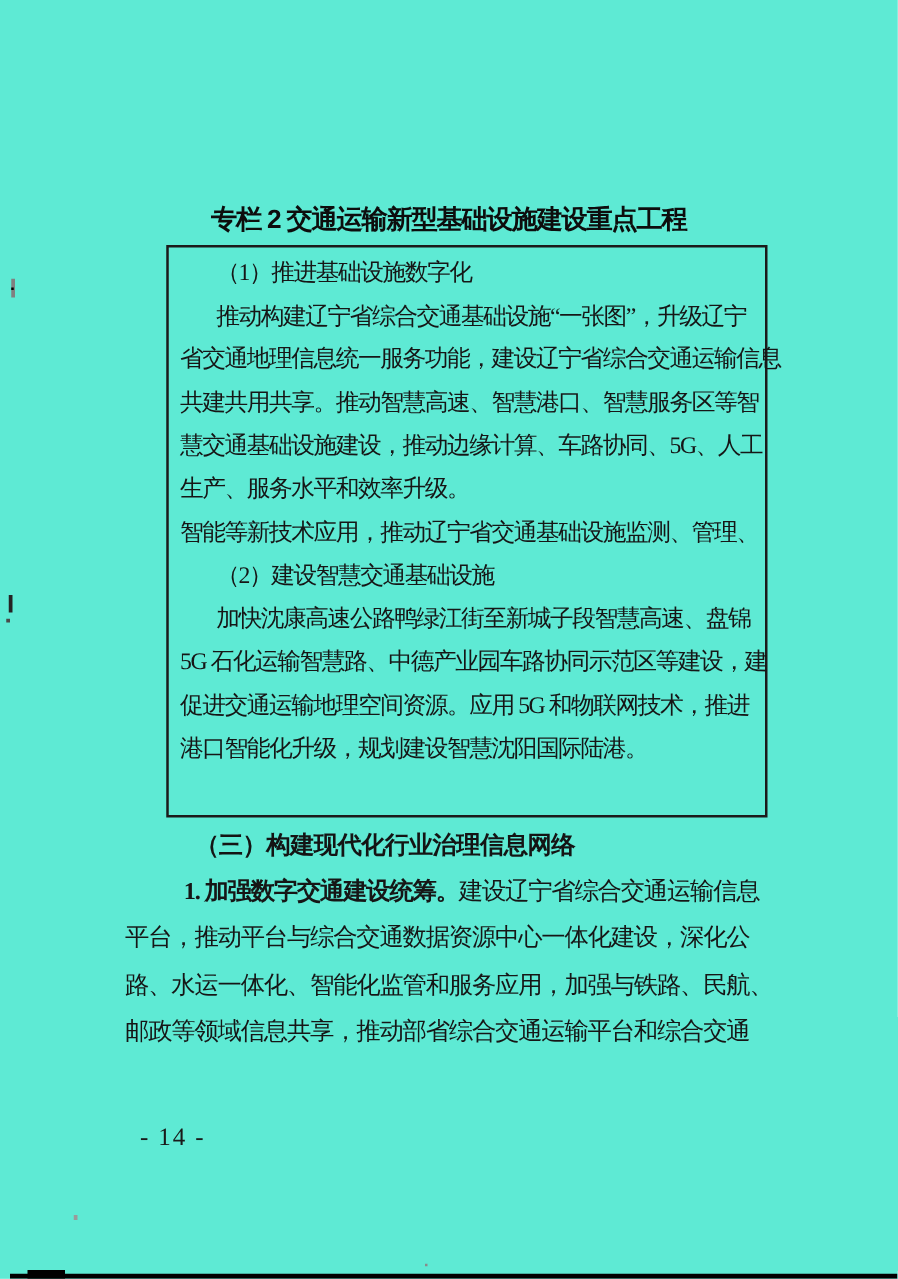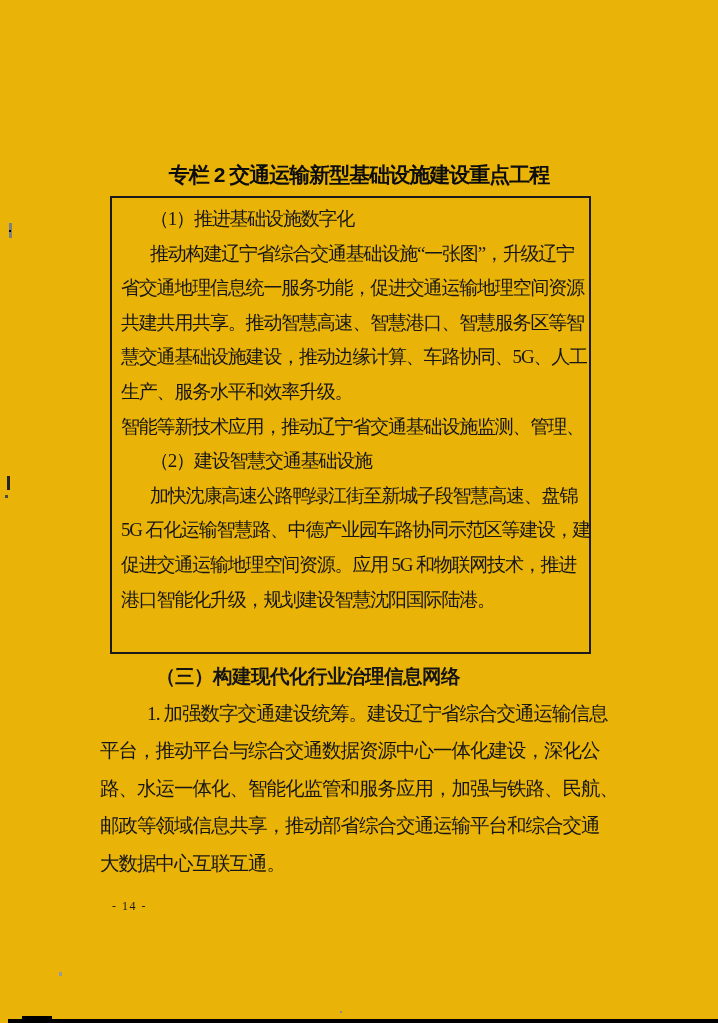--- a/index.html
+++ b/index.html
@@ -1,35 +1,35 @@
 <!DOCTYPE html>
 <html><head>
 <meta charset="utf-8">
 <style>
   html,body{margin:0;padding:0;}
   .page{
     position:relative;
     width:718px;height:1023px;
-    background:#eab308;
+    background:#5eead4;
     overflow:hidden;
     font-family:"Liberation Serif", serif;
     color:#151515;
   }
   .doc-title{
     position:absolute;left:0;top:161px;width:100%;
     text-align:center;
     font-family:"Liberation Sans", sans-serif;
     font-weight:700;
     font-size:21px;
     letter-spacing:-1px;
     color:#0d0d0d;
     white-space:nowrap;
   }
   .callout-box{
-    position:absolute;left:110px;top:196px;
+    position:absolute;left:133px;top:196px;
     width:481px;height:458px;
     border:2px solid #1b1b1b;
     box-sizing:border-box;
     padding:4px 6px 0 9px;
   }
   .box-line{
     font-size:19px;
     letter-spacing:-1.2px;
     line-height:34.6px;
     white-space:nowrap;
@@ -49,24 +49,24 @@
     color:#141414;
   }
   .body-line{
     font-size:19.5px;
     letter-spacing:-1px;
     line-height:37.4px;
     white-space:nowrap;
     color:#161616;
   }
   .body-line.first{ text-indent:47px; }
-  .bold-lead{ font-weight:400; }
+  .bold-lead{ font-weight:700; }
   .page-number{
     position:absolute;left:112px;top:899px;
-    font-size:12px;
+    font-size:20px;
     letter-spacing:1.5px;
     color:#1a1a1a;
     white-space:nowrap;
   }
   
   .tick1{position:absolute;left:9px;top:223px;width:3px;height:15px;background:#808080;}
   .tick1:after{content:"";position:absolute;left:0;top:7px;width:2px;height:2px;background:#000;}
   .tick2{position:absolute;left:7px;top:476px;width:3px;height:14px;background:#242424;}
   .tick2dot{position:absolute;left:5px;top:495px;width:3px;height:3px;background:#4a4a4a;}
   .speck1{position:absolute;left:59px;top:972px;width:3px;height:4px;background:#9a9a9a;}
@@ -77,39 +77,38 @@
 </head>
 <body>
 
 <div class="page">
 
   <div class="doc-title">专栏 2  交通运输新型基础设施建设重点工程</div>
 
   <div class="callout-box">
     <div class="box-line indent">（1）推进基础设施数字化</div>
     <div class="box-line indent">推动构建辽宁省综合交通基础设施“一张图”，升级辽宁</div>
-    <div class="box-line">省交通地理信息统一服务功能，促进交通运输地理空间资源</div>
+    <div class="box-line">省交通地理信息统一服务功能，建设辽宁省综合交通运输信息</div>
     <div class="box-line">共建共用共享。推动智慧高速、智慧港口、智慧服务区等智</div>
     <div class="box-line">慧交通基础设施建设，推动边缘计算、车路协同、5G、人工</div>
     <div class="box-line">生产、服务水平和效率升级。</div>
     <div class="box-line">智能等新技术应用，推动辽宁省交通基础设施监测、管理、</div>
     <div class="box-line indent">（2）建设智慧交通基础设施</div>
     <div class="box-line indent">加快沈康高速公路鸭绿江街至新城子段智慧高速、盘锦</div>
     <div class="box-line">5G 石化运输智慧路、中德产业园车路协同示范区等建设，建</div>
     <div class="box-line">促进交通运输地理空间资源。应用 5G 和物联网技术，推进</div>
     <div class="box-line">港口智能化升级，规划建设智慧沈阳国际陆港。</div>
   </div>
 
   <div class="body-block">
     <div class="section-heading">（三）构建现代化行业治理信息网络</div>
     <div class="body-line first"><span class="bold-lead">1. 加强数字交通建设统筹。</span><span>建设辽宁省综合交通运输信息</span></div>
     <div class="body-line">平台，推动平台与综合交通数据资源中心一体化建设，深化公</div>
     <div class="body-line">路、水运一体化、智能化监管和服务应用，加强与铁路、民航、</div>
     <div class="body-line">邮政等领域信息共享，推动部省综合交通运输平台和综合交通</div>
-    <div class="body-line">大数据中心互联互通。</div>
   </div>
 
   <div class="page-number">- 14 -</div>
 
   <div class="tick1"></div>
   <div class="tick2"></div>
   <div class="tick2dot"></div>
   <div class="speck1"></div>
   <div class="speck2"></div>
   <div class="bottom-blob"></div>

